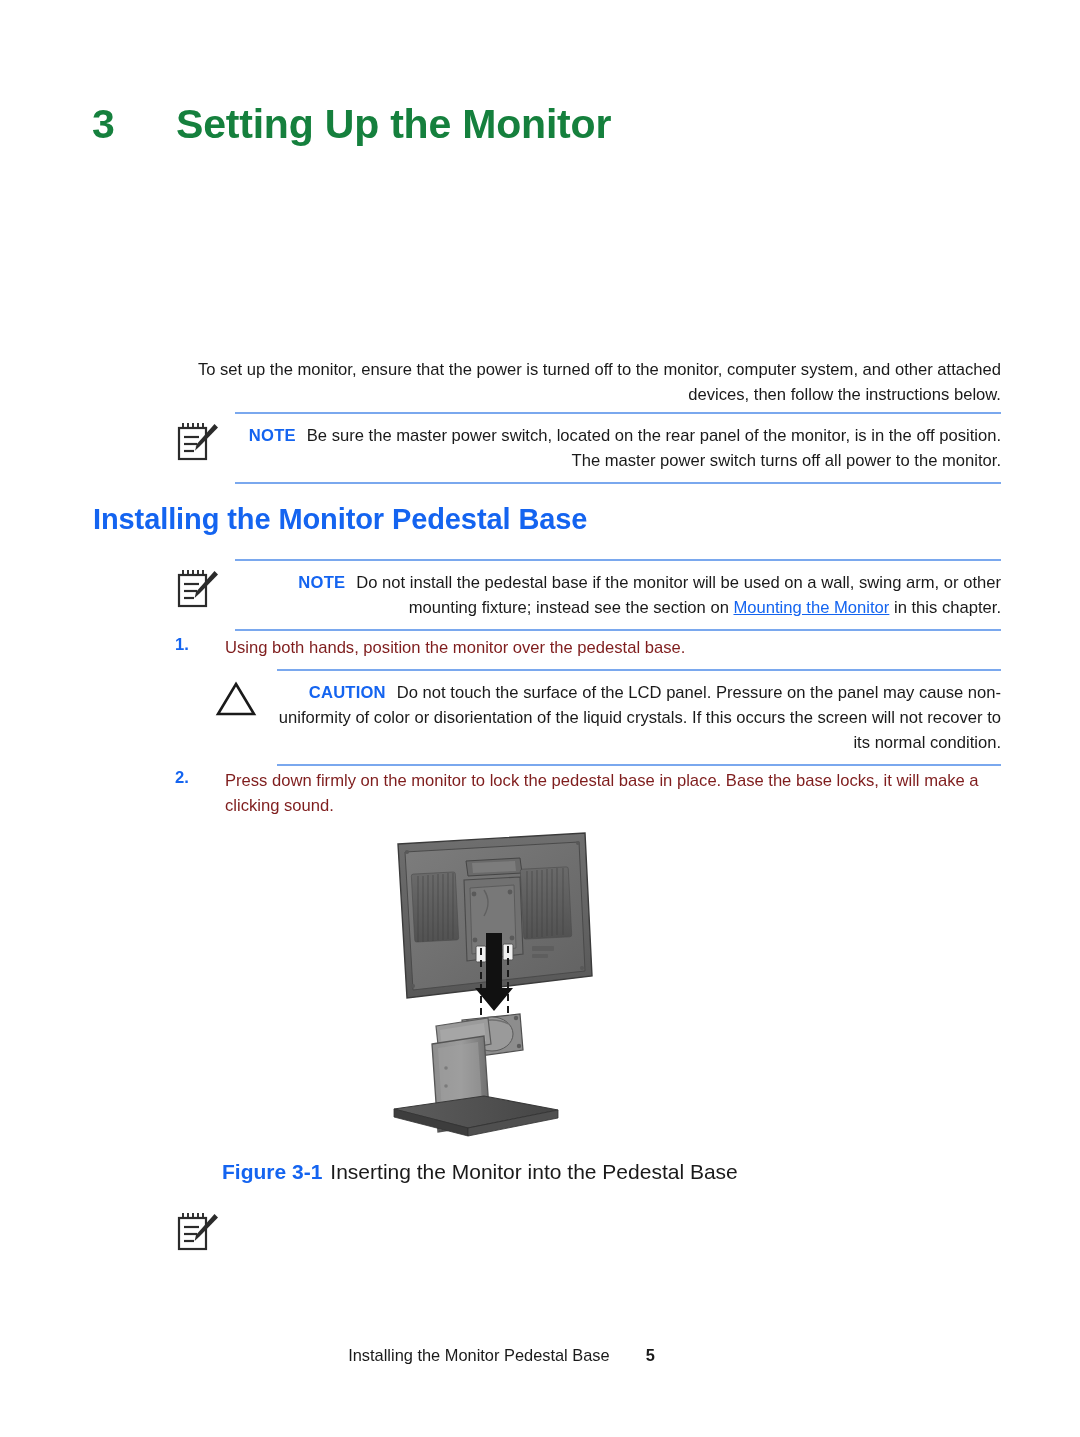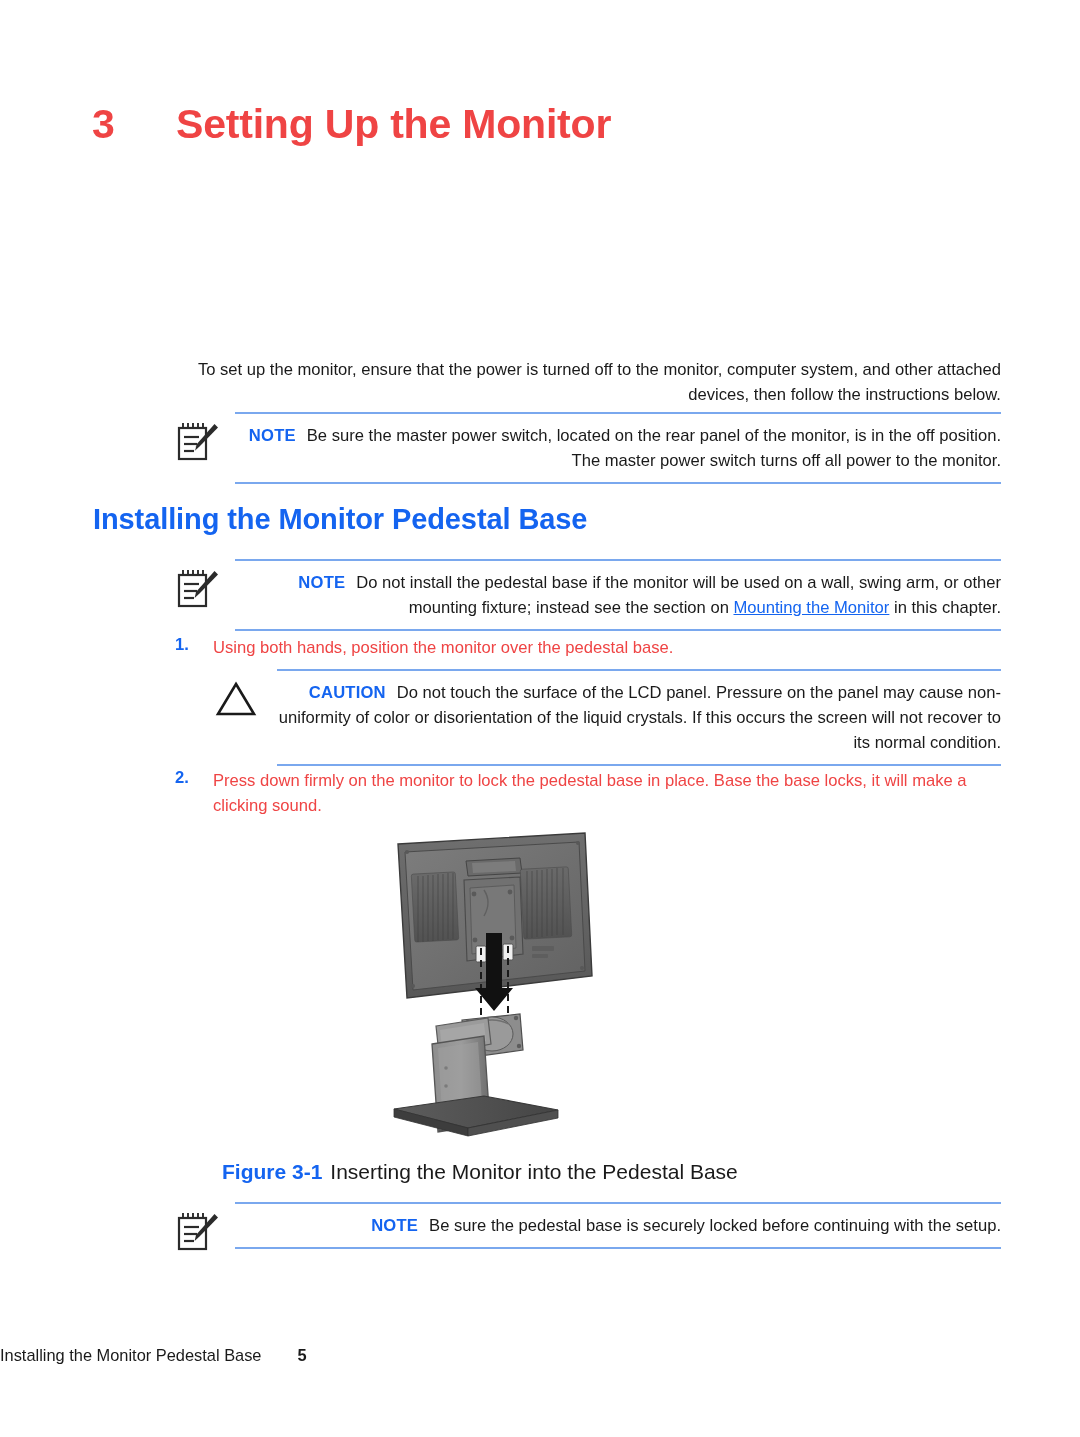--- a/index.html
+++ b/index.html
@@ -23,21 +23,21 @@
     box-sizing: border-box;
   }
 
   
   .chapter-title {
     position: absolute;
     left: 92px;
     top: 101px;
     font-size: 41px;
     font-weight: bold;
-    color: #ef4444;
+    color: #15803d;
     letter-spacing: -0.2px;
     white-space: nowrap;
   }
   .chapter-number {
     display: inline-block;
     width: 84px;
   }
 
   
   .content {
@@ -114,26 +114,26 @@
     position: absolute;
     left: 0;
     top: 0;
     width: 34px;
     font-size: 16.6px;
     font-weight: bold;
     color: #1464f0;
   }
   .step-text {
     position: absolute;
-    left: 38px;
+    left: 50px;
     right: 0;
     top: 0;
     font-size: 16.6px;
     line-height: 25px;
-    color: #ef4444;
+    color: #7f1d1d;
   }
 
   
   .figure {
     position: absolute;
     left: 380px;
     top: 828px;
     width: 240px;
     height: 322px;
   }
@@ -152,21 +152,21 @@
     font-weight: bold;
   }
   .fig-gap { display: inline-block; width: 8px; }
 
   
   .footer {
     position: absolute;
     left: 0;
     top: 1346px;
     width: 1003px;
-    text-align: left;
+    text-align: center;
     font-size: 16.4px;
     color: #1a1a1a;
     white-space: nowrap;
   }
   .footer-page {
     display: inline-block;
     margin-left: 36px;
     font-weight: bold;
   }
 </style>
@@ -405,22 +405,19 @@
           <path d="M13 8 L13 3"></path>
           <path d="M18 8 L18 3"></path>
           <path d="M23 8 L23 3"></path>
           <path d="M28 8 L28 3"></path>
         </g>
         <g fill="#2b2b2b">
           <path d="M39.5 4.0 L43.0 7.6 L24.5 26.5 L19.6 31.0 L21.0 25.0 Z"></path>
         </g>
       </svg>
     </span>
-    <div class="admon-body">
-      <div class="admon-text"><span class="admon-label">NOTE</span><span class="admon-label-gap"></span><span>Be sure the pedestal base is securely locked before continuing with the setup.</span></div>
-    </div>
   </div>
 
   <div class="footer">
     <span>Installing the Monitor Pedestal Base</span><span class="footer-page">5</span>
   </div>
 
 </div>
 
 </body></html>

